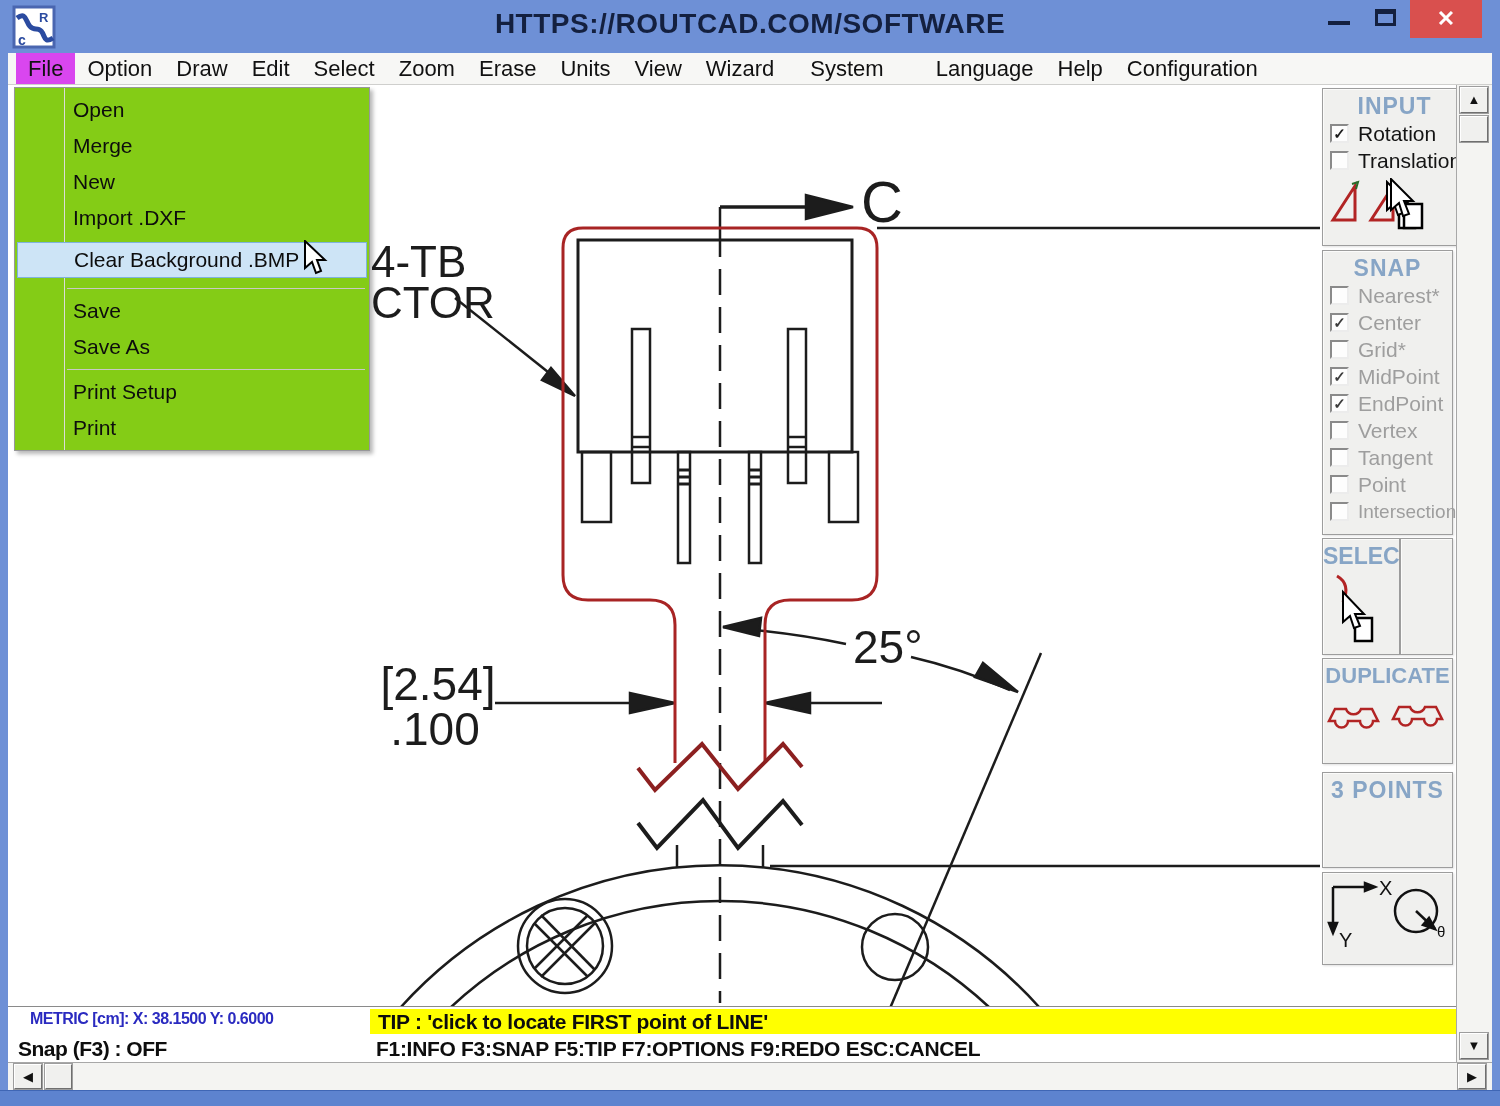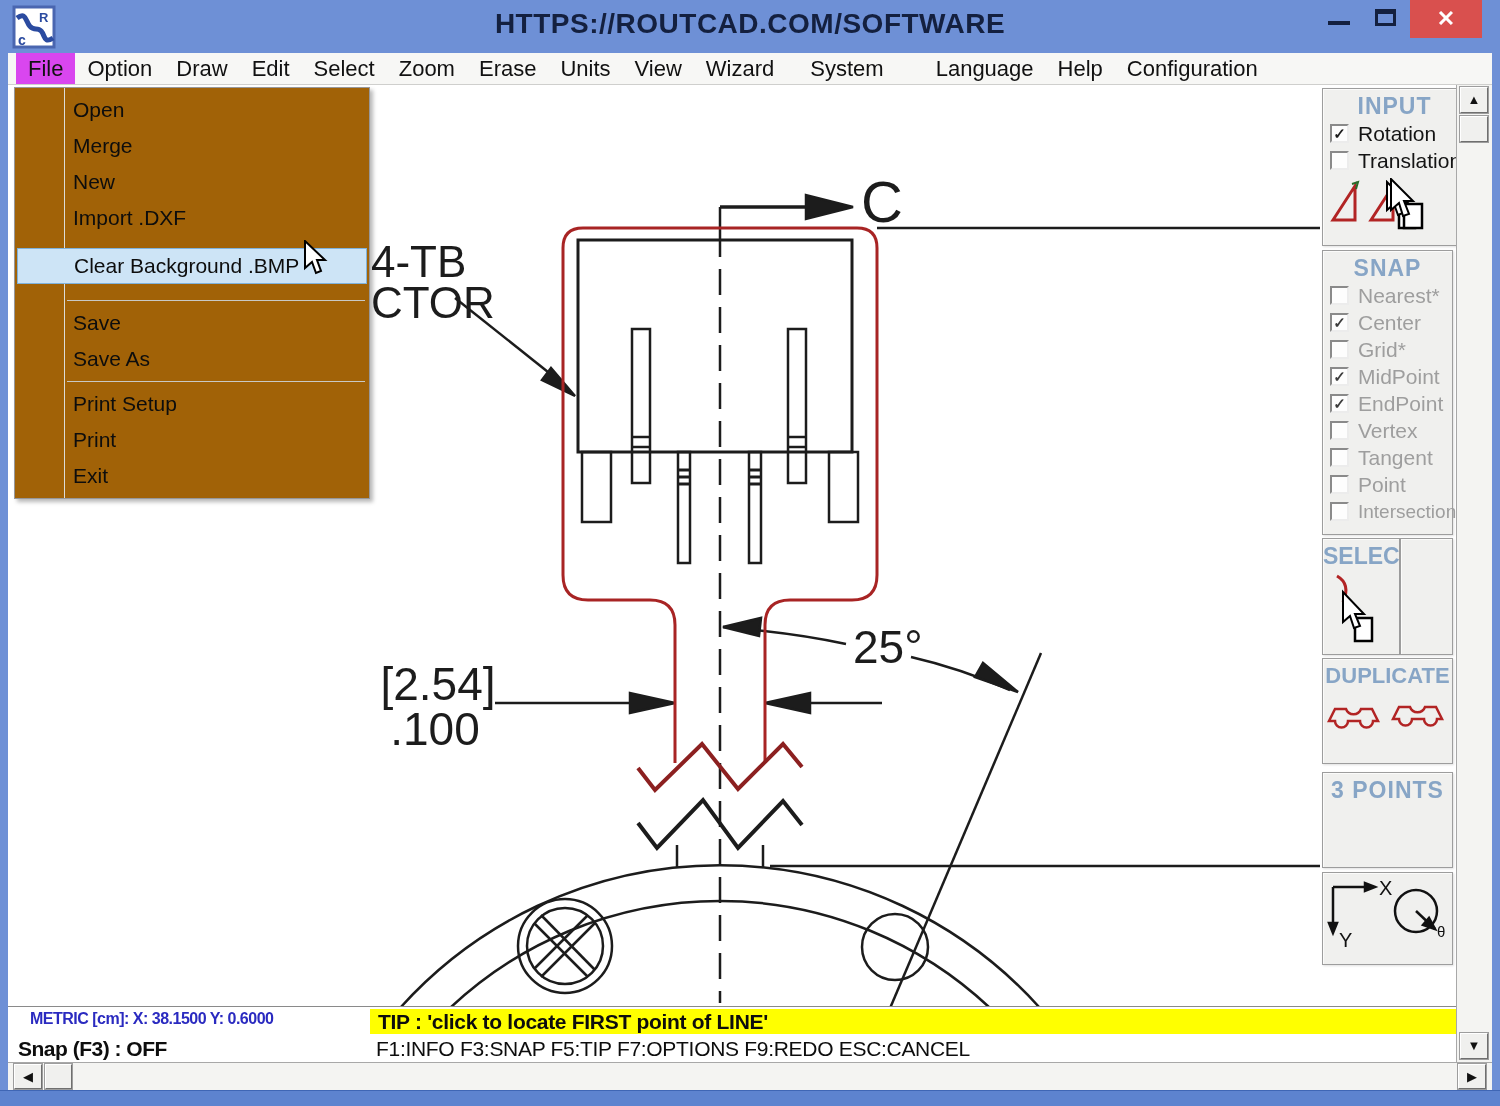--- a/index.html
+++ b/index.html
@@ -23,25 +23,25 @@
   .menubar .mitem { font-size:22px; color:#111; line-height:31px; padding:0 12px; white-space:nowrap; }
   .menubar .mitem.active { background:#d946ef; }
   .menubar .m-system { margin-left:12px; }
   .menubar .m-language { margin-left:28px; }
 
   
   .canvas { position:absolute; left:8px; top:85px; width:1448px; height:921px; background:#fff; }
   #draw-svg { position:absolute; left:8px; top:85px; width:1312px; height:923px; }
 
   
-  .filemenu { position:absolute; left:14px; top:87px; width:356px; background:#a16207;
+  .filemenu { position:absolute; left:14px; top:87px; width:356px; background:#84cc16;
               border:1px solid #97979a; box-shadow:3px 3px 4px rgba(0,0,0,.28); padding:4px 0; z-index:30; }
   .filemenu::before { content:""; position:absolute; left:49px; top:0; bottom:0; width:1px; background:#dcdcd8; }
   .fm-item { height:36px; line-height:36px; padding-left:58px; font-size:21px; color:#0d0d0d; position:relative; }
-  .fm-item.hl { background:#cde4f6; border:1px solid #7fb2dc; margin:12px 2px; padding-left:56px; line-height:34px; }
+  .fm-item.hl { background:#cde4f6; border:1px solid #7fb2dc; margin:6px 2px; padding-left:56px; line-height:34px; }
   .fm-sep { height:9px; position:relative; }
   .fm-sep::after { content:""; position:absolute; left:52px; right:4px; top:4px; height:1px; background:#c9c9c5; }
 
   
   .panel { position:absolute; background:#f0f0ee; border:1px solid #9d9d9d;
            box-shadow:inset 1px 1px 0 #fbfbfa, 1px 1px 2px rgba(0,0,0,.12); }
   .ptitle { text-align:center; font-weight:bold; font-size:23px; color:#87a5c6; letter-spacing:1px; padding-top:4px; }
   .cbrow { display:flex; align-items:center; height:27px; padding-left:7px; }
   .cb { width:19px; height:19px; min-width:19px; background:#fdfdfd; border:2px solid;
         border-color:#8a8a8a #ececec #ececec #8a8a8a; font-size:15px; font-weight:bold; color:#1c1c1c;
@@ -56,21 +56,21 @@
   .sbtn { position:absolute; width:28px; height:26px; background:#f0f0ee; border:1px solid; border-color:#ffffff #6f6f6f #6f6f6f #ffffff;
           outline:1px solid #9d9d9d; font-size:13px; color:#111; text-align:center; line-height:24px; }
   .sthumb { position:absolute; background:#f0f0ee; border:1px solid; border-color:#ffffff #6f6f6f #6f6f6f #ffffff; outline:1px solid #9d9d9d; }
 
   
   .statusbar { position:absolute; left:8px; top:1006px; width:1448px; height:56px; background:#fff; border-top:1px solid #8a8a8a; }
   .st-coords { position:absolute; left:22px; top:3px; font-size:16px; font-weight:bold; color:#2a2ac0; letter-spacing:-0.5px; }
   .st-snap { position:absolute; left:10px; top:30px; font-size:21px; font-weight:bold; color:#0d0d0d; letter-spacing:-0.5px; }
   .st-tip { position:absolute; left:362px; top:2px; width:1086px; height:25px; background:#ffff00;
             font-size:21px; font-weight:bold; color:#0d0d0d; line-height:25px; padding-left:8px; letter-spacing:-0.3px; }
-  .st-fkeys { position:absolute; left:368px; top:30px; font-size:21px; font-weight:normal; color:#0d0d0d; letter-spacing:-0.3px; }
+  .st-fkeys { position:absolute; left:368px; top:30px; font-size:21px; font-weight:bold; color:#0d0d0d; letter-spacing:-0.3px; }
 
   .frame-l { position:absolute; left:0; top:0; width:8px; height:1106px; background:#6e90d6; }
   .frame-r { position:absolute; left:1492px; top:0; width:8px; height:1106px; background:#6e90d6; }
   .frame-b { position:absolute; left:0; top:1090px; width:1500px; height:16px; background:#5d83cf; border-top:1px solid #3f66b5; }
 
   .cursor { position:absolute; z-index:40; }
   svg text { font-family:"Liberation Sans", sans-serif; }
 </style>
 </head>
 <body>
@@ -195,21 +195,20 @@
     <div class="fm-item">Merge</div>
     <div class="fm-item">New</div>
     <div class="fm-item">Import .DXF</div>
     <div class="fm-item hl">Clear Background .BMP</div>
     <div class="fm-sep"></div>
     <div class="fm-item">Save</div>
     <div class="fm-item">Save As</div>
     <div class="fm-sep"></div>
     <div class="fm-item">Print Setup</div>
     <div class="fm-item">Print</div>
-    <div class="fm-item">Exit</div>
   </div>
 
   <svg class="cursor" style="left:303px; top:240px;" width="30" height="36" viewBox="0 0 30 36">
     <path d="M2,1 L2,28 L9,22 L13,33 L18,31 L14,20 L22,20 Z" fill="#fff" stroke="#000" stroke-width="2"></path>
   </svg>
 
   <div class="panel" style="left:1322px; top:88px; width:145px; height:158px;">
     <div class="ptitle">INPUT</div>
     <div class="cbrow">
       <span class="cb">✓</span>

